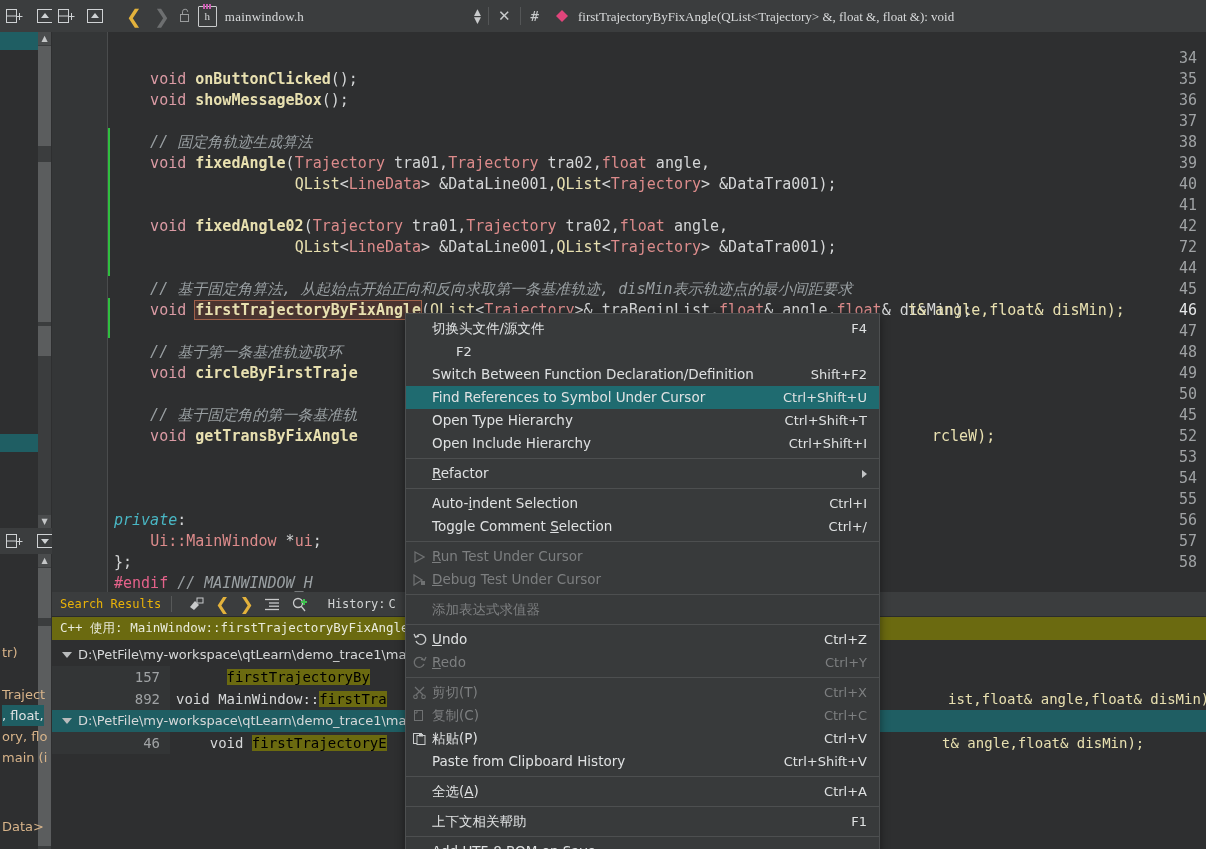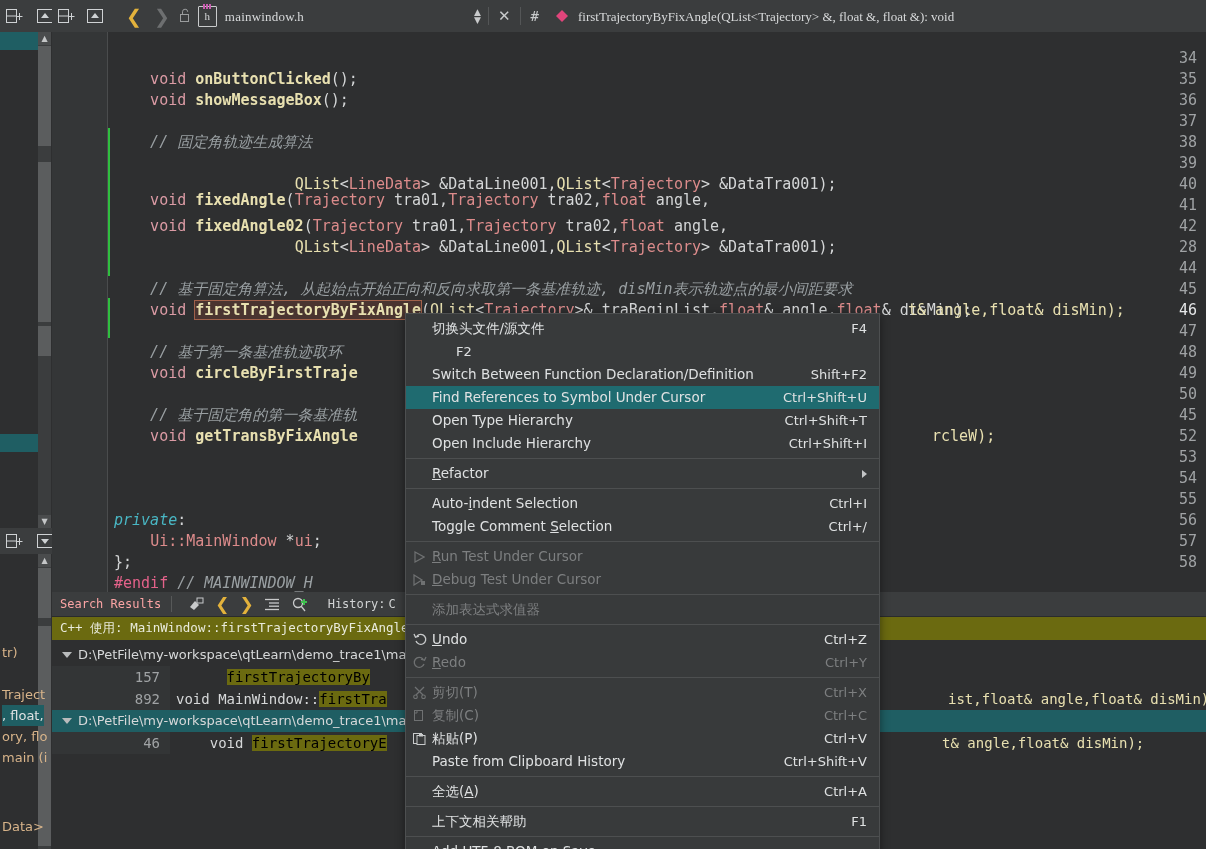--- a/index.html
+++ b/index.html
@@ -147,21 +147,21 @@
   }
   .sr-head {
     position:absolute; left:0; top:0; width:1154px; height:25px;
     background:#3b3d3e;
     display:flex; align-items:center;
     box-sizing:border-box; padding-left:8px;
     border-bottom:1px solid #2a2b2c;
   }
   .sr-title {
     font: 12px/1 "DejaVu Sans Mono", monospace;
-    color:#fca5a5;
+    color:#eab308;
   }
   .sr-sep { width:1px;height:16px;background:#575959;margin:0 10px;}
   .sr-ico { color:#c8cacb; display:flex;align-items:center;margin:0 6px;}
   .sr-chev { color:#e3b23c; font-size:17px; line-height:1; margin:0 5px;}
   .sr-hist {
     font: 12px/1 "DejaVu Sans Mono", monospace;
     color:#d2d4d5; margin-left:14px;
   }
   .sr-search-bar {
     position:absolute; left:0; top:25px; width:1154px; height:23px;
@@ -399,41 +399,41 @@
 
     <div class="gutter-line" style="top:16px;">34</div>
     <div class="gutter-line" style="top:37px;">35</div>
     <div class="gutter-line" style="top:58px;">36</div>
     <div class="gutter-line" style="top:79px;">37</div>
     <div class="gutter-line" style="top:100px;">38</div>
     <div class="gutter-line" style="top:121px;">39</div>
     <div class="gutter-line" style="top:142px;">40</div>
     <div class="gutter-line" style="top:163px;">41</div>
     <div class="gutter-line" style="top:184px;">42</div>
-    <div class="gutter-line" style="top:205px;">28</div>
+    <div class="gutter-line" style="top:205px;">72</div>
     <div class="gutter-line" style="top:226px;">44</div>
     <div class="gutter-line" style="top:247px;">45</div>
     <div class="gutter-line cur" style="top:268px;">46</div>
     <div class="gutter-line" style="top:289px;">47</div>
     <div class="gutter-line" style="top:310px;">48</div>
     <div class="gutter-line" style="top:331px;">49</div>
     <div class="gutter-line" style="top:352px;">50</div>
     <div class="gutter-line" style="top:373px;">45</div>
     <div class="gutter-line" style="top:394px;">52</div>
     <div class="gutter-line" style="top:415px;">53</div>
     <div class="gutter-line" style="top:436px;">54</div>
     <div class="gutter-line" style="top:457px;">55</div>
     <div class="gutter-line" style="top:478px;">56</div>
     <div class="gutter-line" style="top:499px;">57</div>
     <div class="gutter-line" style="top:520px;">58</div>
 
     <div class="code-line" style="top:37px;"><span class="kw">    void </span><span class="fn">onButtonClicked</span><span class="pun">();</span></div>
     <div class="code-line" style="top:58px;"><span class="kw">    void </span><span class="fn">showMessageBox</span><span class="pun">();</span></div>
     <div class="code-line cmt" style="top:100px;">    // 固定角轨迹生成算法</div>
-    <div class="code-line" style="top:121px;margin-top:37px;"><span class="kw">    void </span><span class="fn">fixedAngle</span><span class="pun">(</span><span class="type">Trajectory</span> tra01,<span class="type">Trajectory</span> tra02,<span class="type">float</span> angle,</div>
+    <div class="code-line" style="top:121px;"><span class="kw">    void </span><span class="fn">fixedAngle</span><span class="pun">(</span><span class="type">Trajectory</span> tra01,<span class="type">Trajectory</span> tra02,<span class="type">float</span> angle,</div>
     <div class="code-line" style="top:142px;">                    <span class="num">QList</span>&lt;<span class="type">LineData</span>&gt; &amp;DataLine001,<span class="num">QList</span>&lt;<span class="type">Trajectory</span>&gt; &amp;DataTra001<span class="pun">);</span></div>
     <div class="code-line" style="top:184px;"><span class="kw">    void </span><span class="fn">fixedAngle02</span><span class="pun">(</span><span class="type">Trajectory</span> tra01,<span class="type">Trajectory</span> tra02,<span class="type">float</span> angle,</div>
     <div class="code-line" style="top:205px;">                    <span class="num">QList</span>&lt;<span class="type">LineData</span>&gt; &amp;DataLine001,<span class="num">QList</span>&lt;<span class="type">Trajectory</span>&gt; &amp;DataTra001<span class="pun">);</span></div>
     <div class="code-line cmt" style="top:247px;">    // 基于固定角算法, 从起始点开始正向和反向求取第一条基准轨迹, disMin表示轨迹点的最小间距要求</div>
     <div class="code-line" style="top:268px;"><span class="kw">    void </span><span class="fn hl-box">firstTrajectoryByFixAngle</span><span class="pun">(</span><span class="num">QList</span>&lt;<span class="type">Trajectory</span>&gt;&amp; traBeginList,<span class="type">float</span>&amp; angle,<span class="type">float</span>&amp; disMin<span class="pun">);</span></div>
     <div class="code-line cmt" style="top:310px;">    // 基于第一条基准轨迹取环</div>
     <div class="code-line" style="top:331px;"><span class="kw">    void </span><span class="fn">circleByFirstTraje</span></div>
     <div class="code-line cmt" style="top:373px;">    // 基于固定角的第一条基准轨</div>
     <div class="code-line" style="top:394px;"><span class="kw">    void </span><span class="fn">getTransByFixAngle</span></div>
     <div class="code-line" style="top:478px;"><span class="kw2">private</span><span class="pun">:</span></div>

